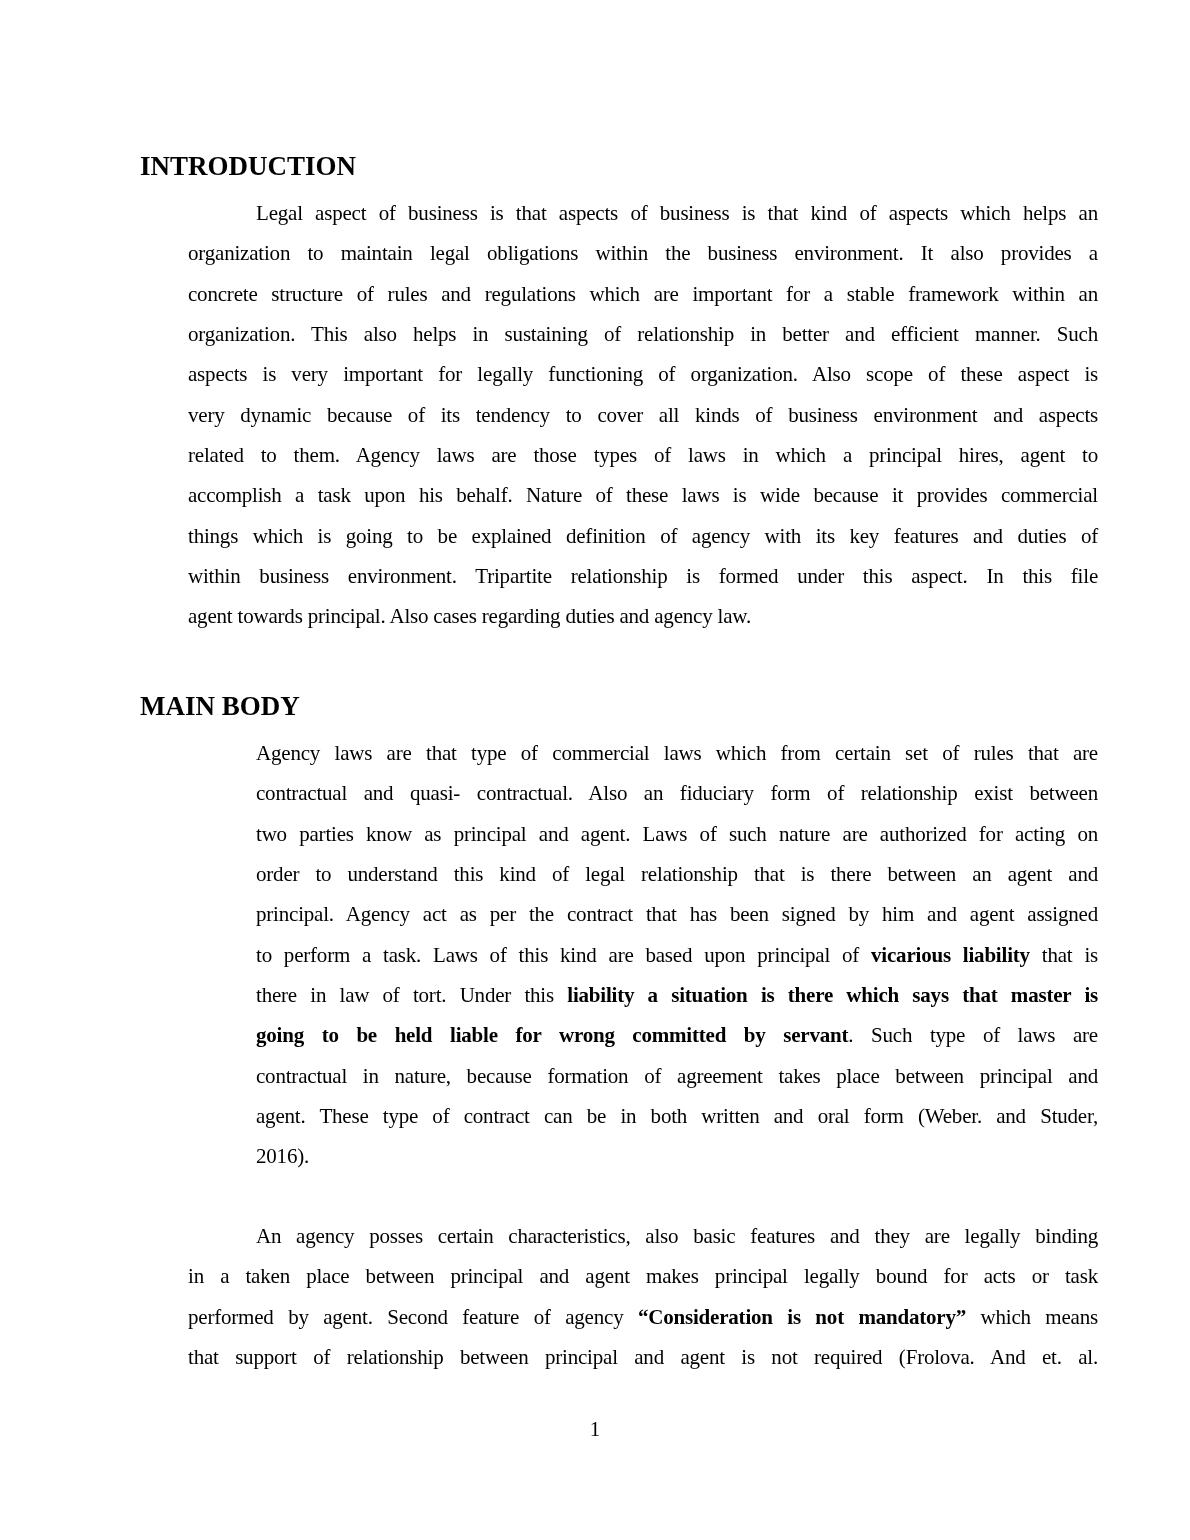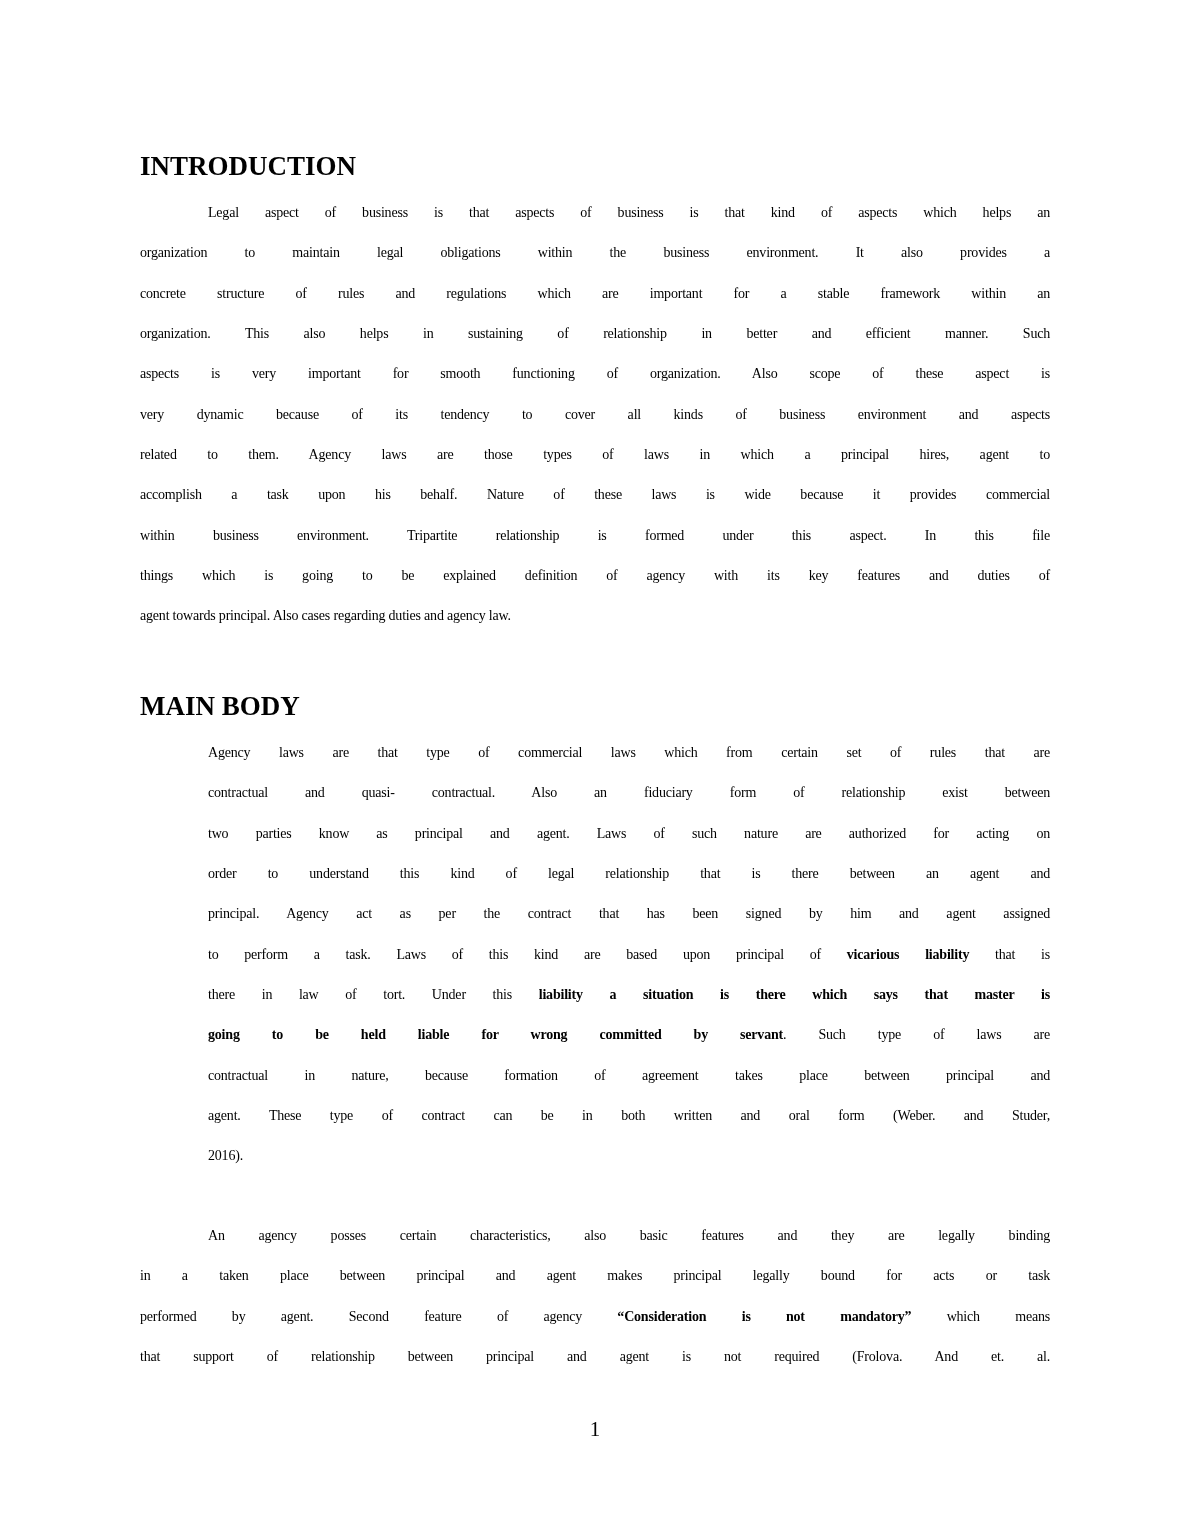--- a/index.html
+++ b/index.html
@@ -17,23 +17,24 @@
     position: absolute;
     font-weight: 700;
     font-size: 27px;
     line-height: 27px;
     white-space: nowrap;
   }
   .h-intro { left: 140px; top: 153px; }
   .h-main  { left: 140px; top: 693px; }
   .para {
     position: absolute;
-    font-size: 14px;
+    font-size: 21px;
     line-height: 40.33px;
     letter-spacing: -0.2px;
+    margin-left: 48px;
   }
   .para-1 { left: 140px; top: 193px;  width: 910px; }
   .para-2 { left: 208px; top: 733px;  width: 842px; }
   .para-3 { left: 140px; top: 1216px; width: 910px; }
   .line {
     text-align: justify;
     text-align-last: justify;
   }
   .line.no-just { text-align-last: left; }
   .line.indent  { text-indent: 68px; }
@@ -53,26 +54,26 @@
 
 <div class="page">
 
   <h1 class="heading h-intro">INTRODUCTION</h1>
 
   <div class="para para-1">
       <div class="line indent"><span>Legal aspect of business is that aspects of business is that kind of aspects which helps an</span></div>
       <div class="line"><span>organization to maintain legal obligations within the business environment. It also provides a</span></div>
       <div class="line"><span>concrete structure of rules and regulations which are important for a stable framework within an</span></div>
       <div class="line"><span>organization. This also helps in sustaining of relationship in better and efficient manner. Such</span></div>
-      <div class="line"><span>aspects is very important for smooth functioning of organization. Also scope of these aspect is</span></div>
+      <div class="line"><span>aspects is very important for legally functioning of organization. Also scope of these aspect is</span></div>
       <div class="line"><span>very dynamic because of its tendency to cover all kinds of business environment and aspects</span></div>
       <div class="line"><span>related to them. Agency laws are those types of laws in which a principal hires, agent to</span></div>
       <div class="line"><span>accomplish a task upon his behalf. Nature of these laws is wide because it provides commercial</span></div>
+      <div class="line"><span>things which is going to be explained definition of agency with its key features and duties of</span></div>
       <div class="line"><span>within business environment.  Tripartite relationship is formed under this aspect. In this file</span></div>
-      <div class="line"><span>things which is going to be explained definition of agency with its key features and duties of</span></div>
       <div class="line no-just"><span>agent towards principal. Also cases regarding duties and agency law.</span></div>
     </div>
 
   <h1 class="heading h-main">MAIN BODY</h1>
 
   <div class="para para-2">
       <div class="line"><span>Agency laws are that type of commercial laws which from certain set of rules that are</span></div>
       <div class="line"><span>contractual and quasi- contractual. Also an fiduciary form of relationship exist between</span></div>
       <div class="line"><span>two parties know as principal and agent. Laws of such nature are authorized for acting on</span></div>
       <div class="line"><span>order to understand this kind of legal relationship that is there between an agent and</span></div>

